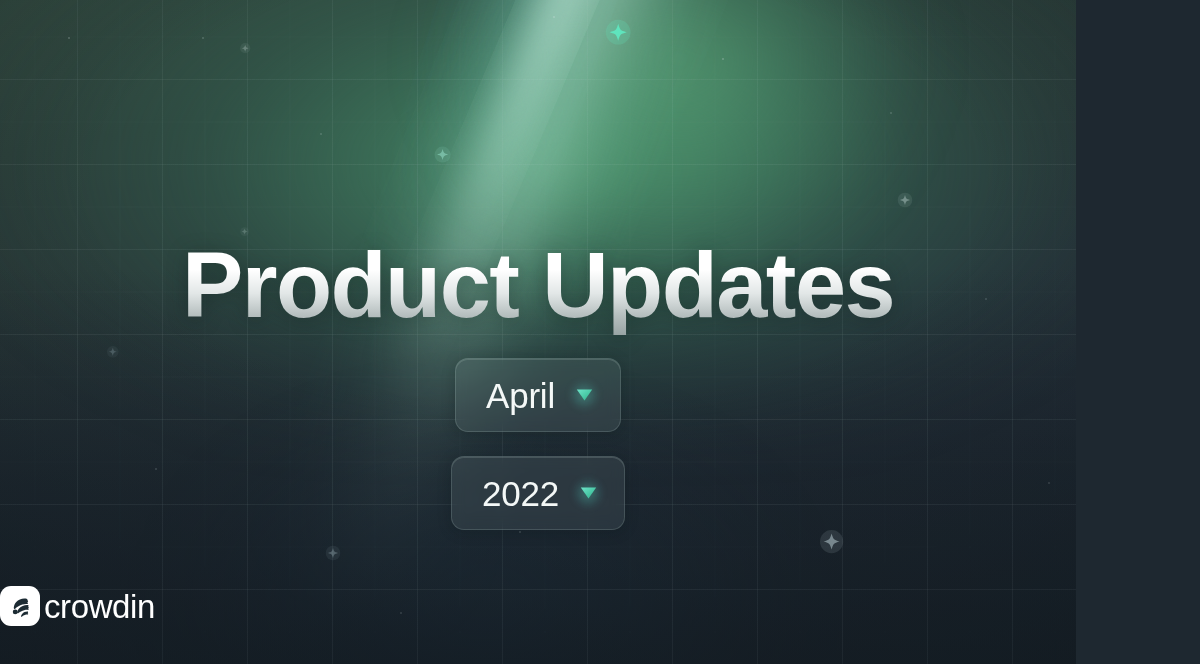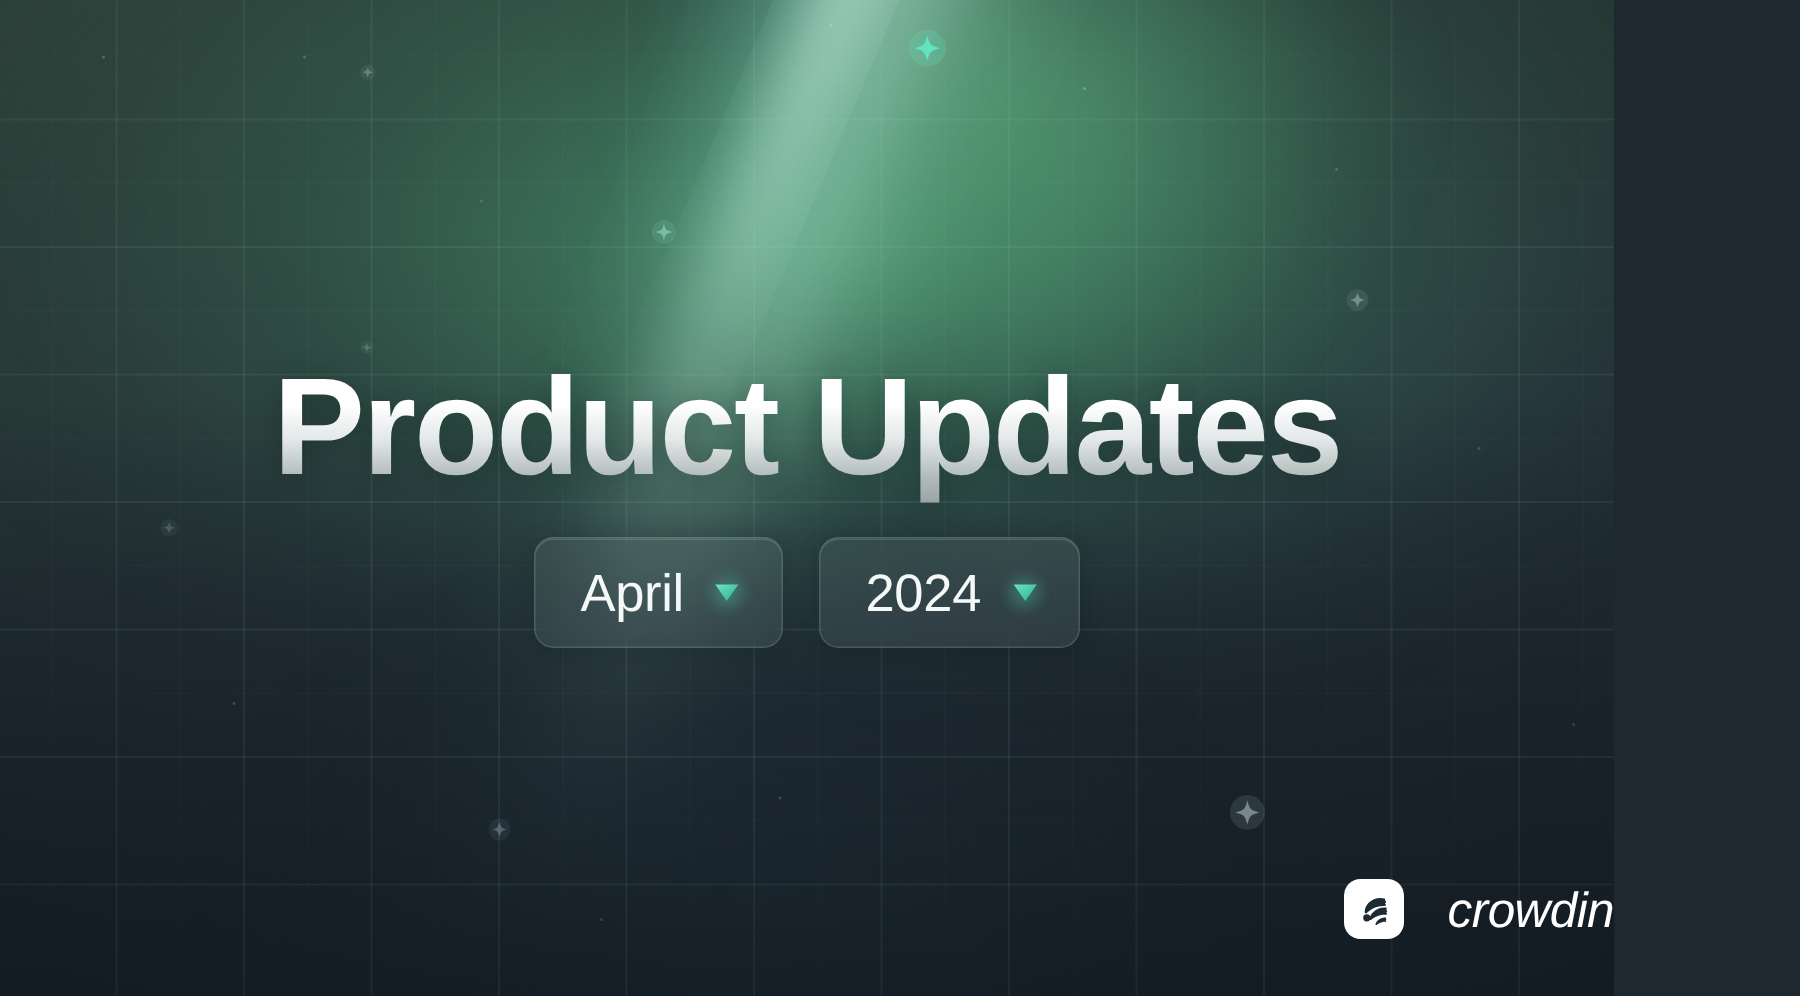--- a/index.html
+++ b/index.html
@@ -218,20 +218,21 @@
     text-shadow:none;
     filter:drop-shadow(0 2px 10px rgba(10,22,20,0.35));
     white-space:nowrap;
   }
 
   .selector-row{
     margin-top:23px;
     display:flex;
     align-items:center;
     gap:24px;
+    flex-direction:column;
   }
 
   .pill{
     position:relative;
     height:74px;
     display:flex;
     align-items:center;
     gap:14px;
     padding:0 21px 0 30px;
     border-radius:13px;
@@ -274,23 +275,22 @@
   }
   .chev svg{ position:relative; display:block; }
 
   
   .brand{
     position:absolute;
     left:0; right:0;
     bottom:38px;
     display:flex;
     align-items:center;
-    justify-content:flex-end;
-    gap:29px;
-    font-style:italic;
+    justify-content:flex-start;
+    gap:4px;
   }
   .brand-mark{
     width:40px; height:40px;
     border-radius:11px;
     background:#ffffff;
     display:flex; align-items:center; justify-content:center;
     flex:0 0 auto;
   }
   .brand-mark svg{ display:block; }
   .brand-word{
@@ -396,21 +396,21 @@
                 <stop offset="55%" stop-color="#49c9a6"></stop>
                 <stop offset="100%" stop-color="#3aa88c"></stop>
               </linearGradient>
             </defs>
             <path d="M0.8 1.6 L16.2 1.6 L8.5 12.6 Z" fill="url(#chevGrad1)"></path>
           </svg>
         </span>
       </div>
 
       <div class="pill">
-        <span class="pill-label">2024</span>
+        <span class="pill-label">2022</span>
         <span class="chev">
           <svg width="17" height="14" viewBox="0 0 17 14" aria-hidden="true">
             <defs>
               <linearGradient id="chevGrad2" x1="0" y1="0" x2="1" y2="1">
                 <stop offset="0%" stop-color="#6fe3c8"></stop>
                 <stop offset="55%" stop-color="#49c9a6"></stop>
                 <stop offset="100%" stop-color="#3aa88c"></stop>
               </linearGradient>
             </defs>
             <path d="M0.8 1.6 L16.2 1.6 L8.5 12.6 Z" fill="url(#chevGrad2)"></path>

